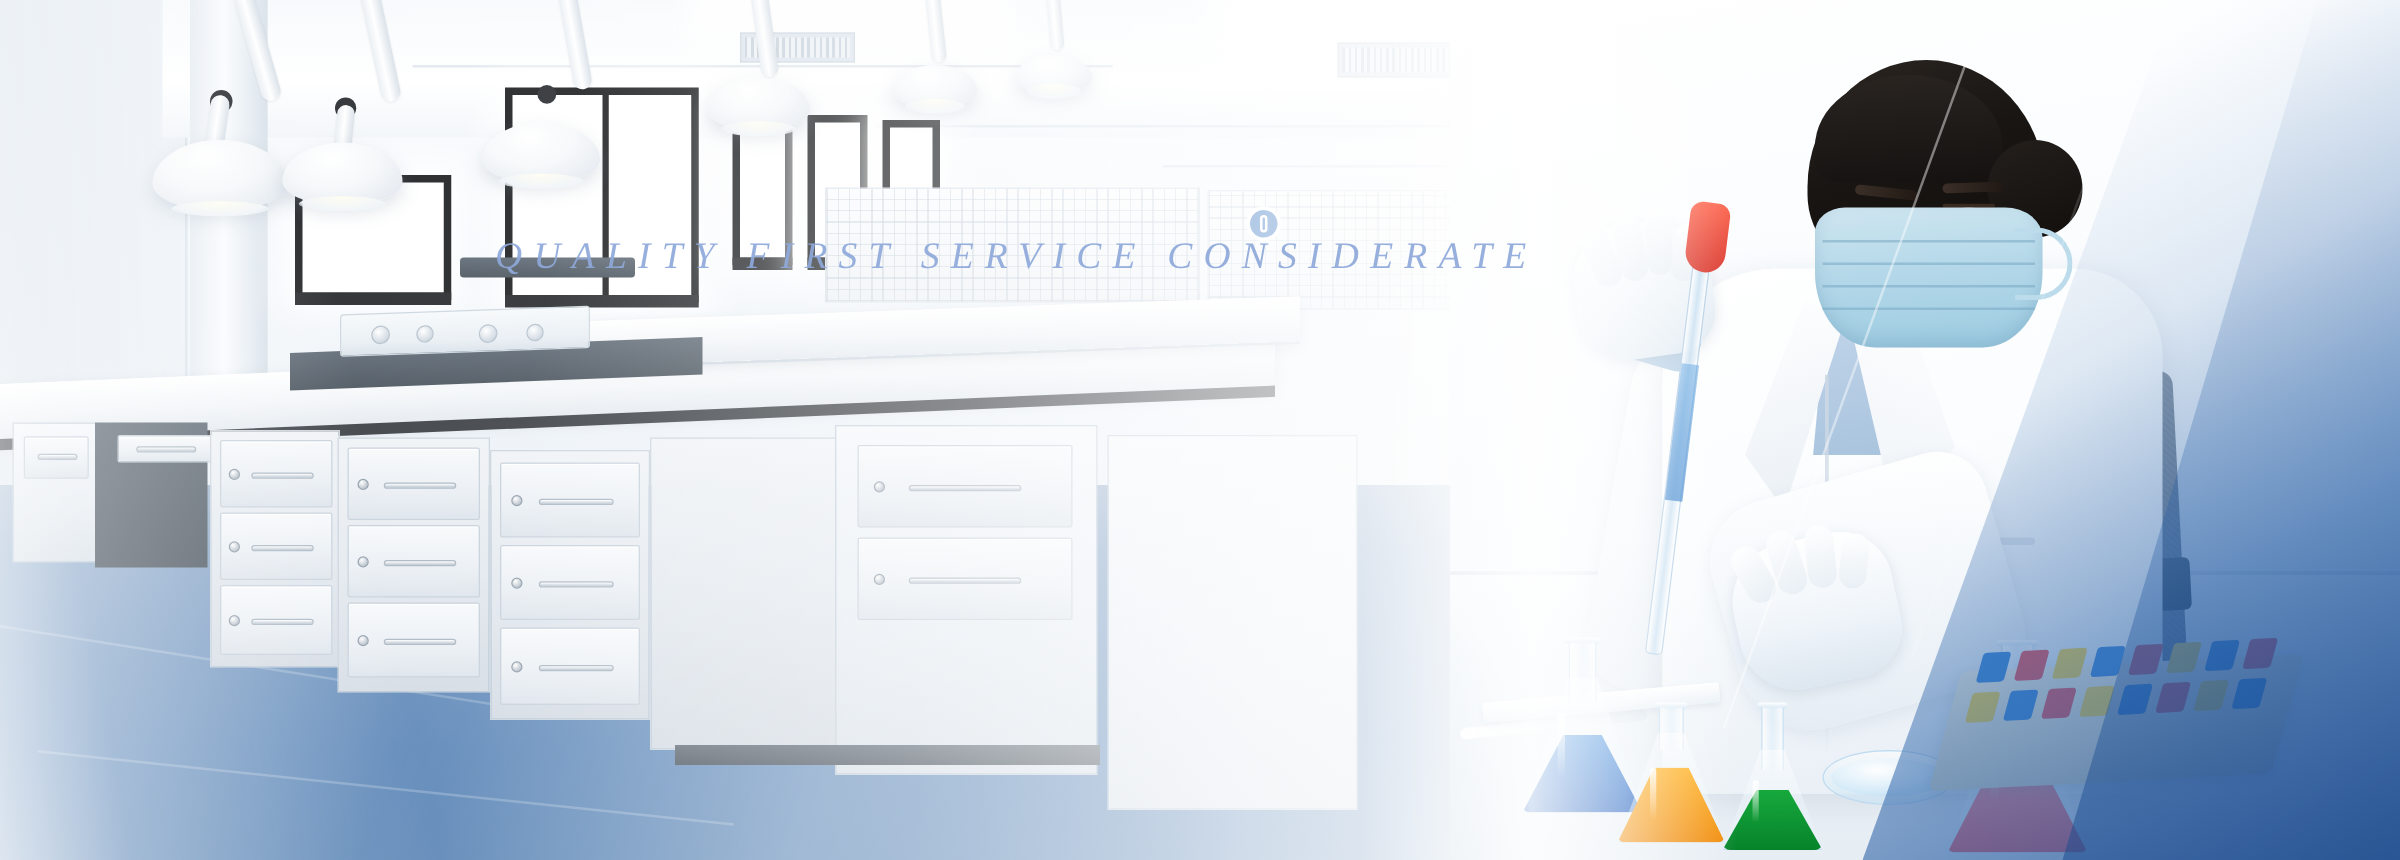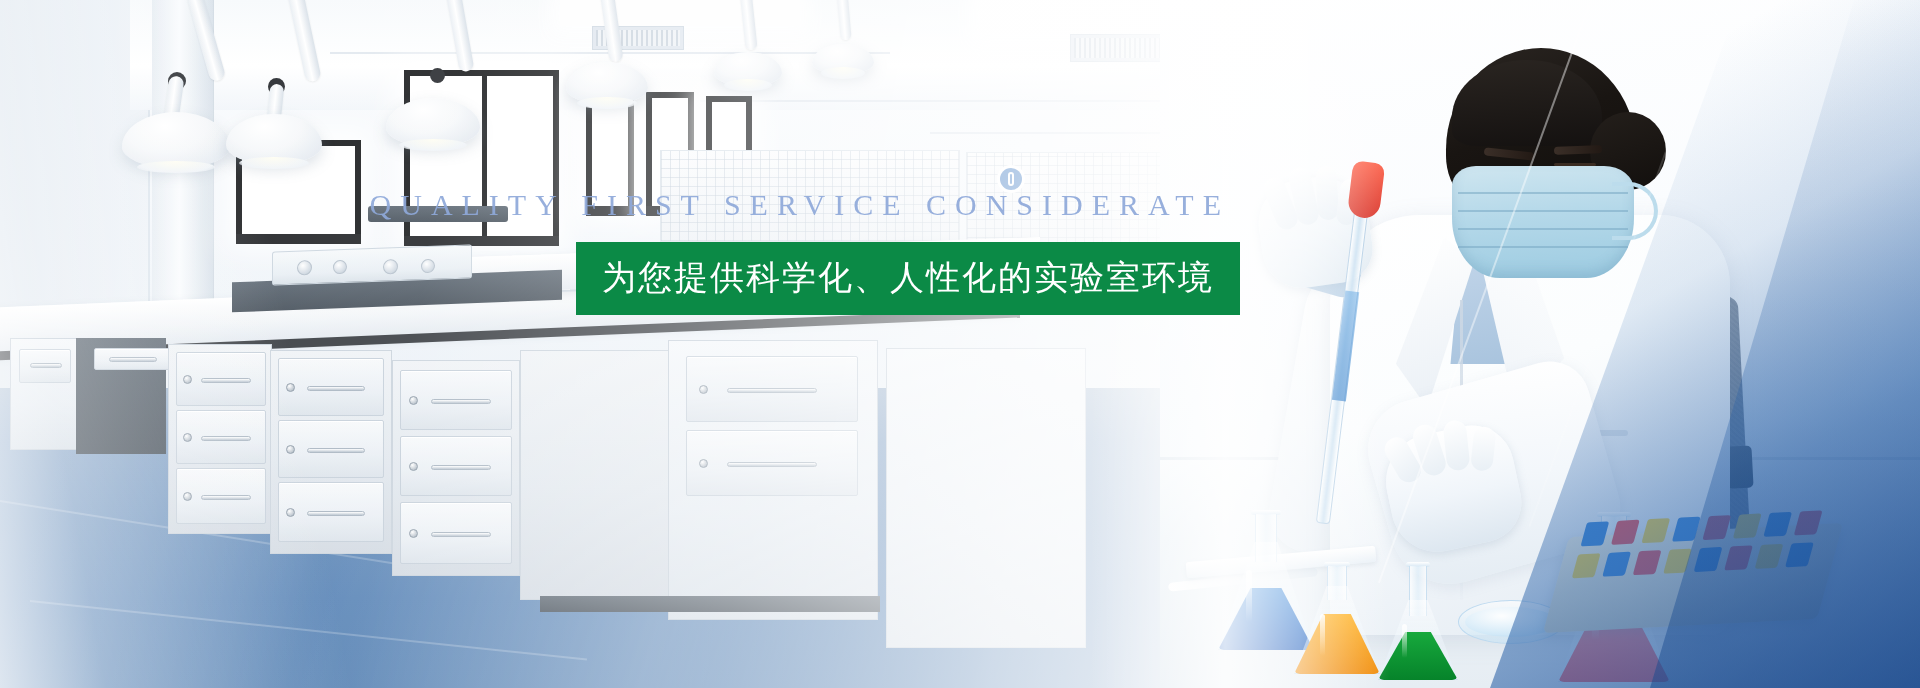--- a/index.html
+++ b/index.html
@@ -492,20 +492,21 @@
     background:linear-gradient(90deg,rgba(255,255,255,0) 0%,rgba(255,255,255,.85) 45%,rgba(255,255,255,.55) 70%,rgba(255,255,255,0) 100%);
     pointer-events:none;
   }
 
   
   .copy{
     position:absolute;
     left:0; top:190px; width:1240px;
     text-align:right;
     z-index:40;
+    font-style:italic;
   }
   .eng-line{
     font-family:"Liberation Serif", serif;
     font-size:30px;
     letter-spacing:9px;
     color:#8fa9da;
     opacity:.92;
     line-height:1;
     padding-right:10px;
     white-space:nowrap;
@@ -827,18 +828,15 @@
     <div class="blue-wedge"></div>
     <div class="blue-wedge2"></div>
     <div class="wedge-line" style="left:430px;top:0;width:2px;height:620px;transform:rotate(20deg);"></div>
     <div class="wedge-line" style="left:560px;top:0;width:2px;height:560px;transform:rotate(20deg);opacity:.35;"></div>
   </div>
   <div class="photo-haze"></div>
   <div class="seam"></div>
 
   <div class="copy">
     <div class="eng-line">QUALITY FIRST SERVICE CONSIDERATE</div>
-    <div class="green-bar">
-      <div class="sub">为您提供科学化、人性化的实验室环境</div>
-    </div>
   </div>
 
 </div>
 
 </body></html>

